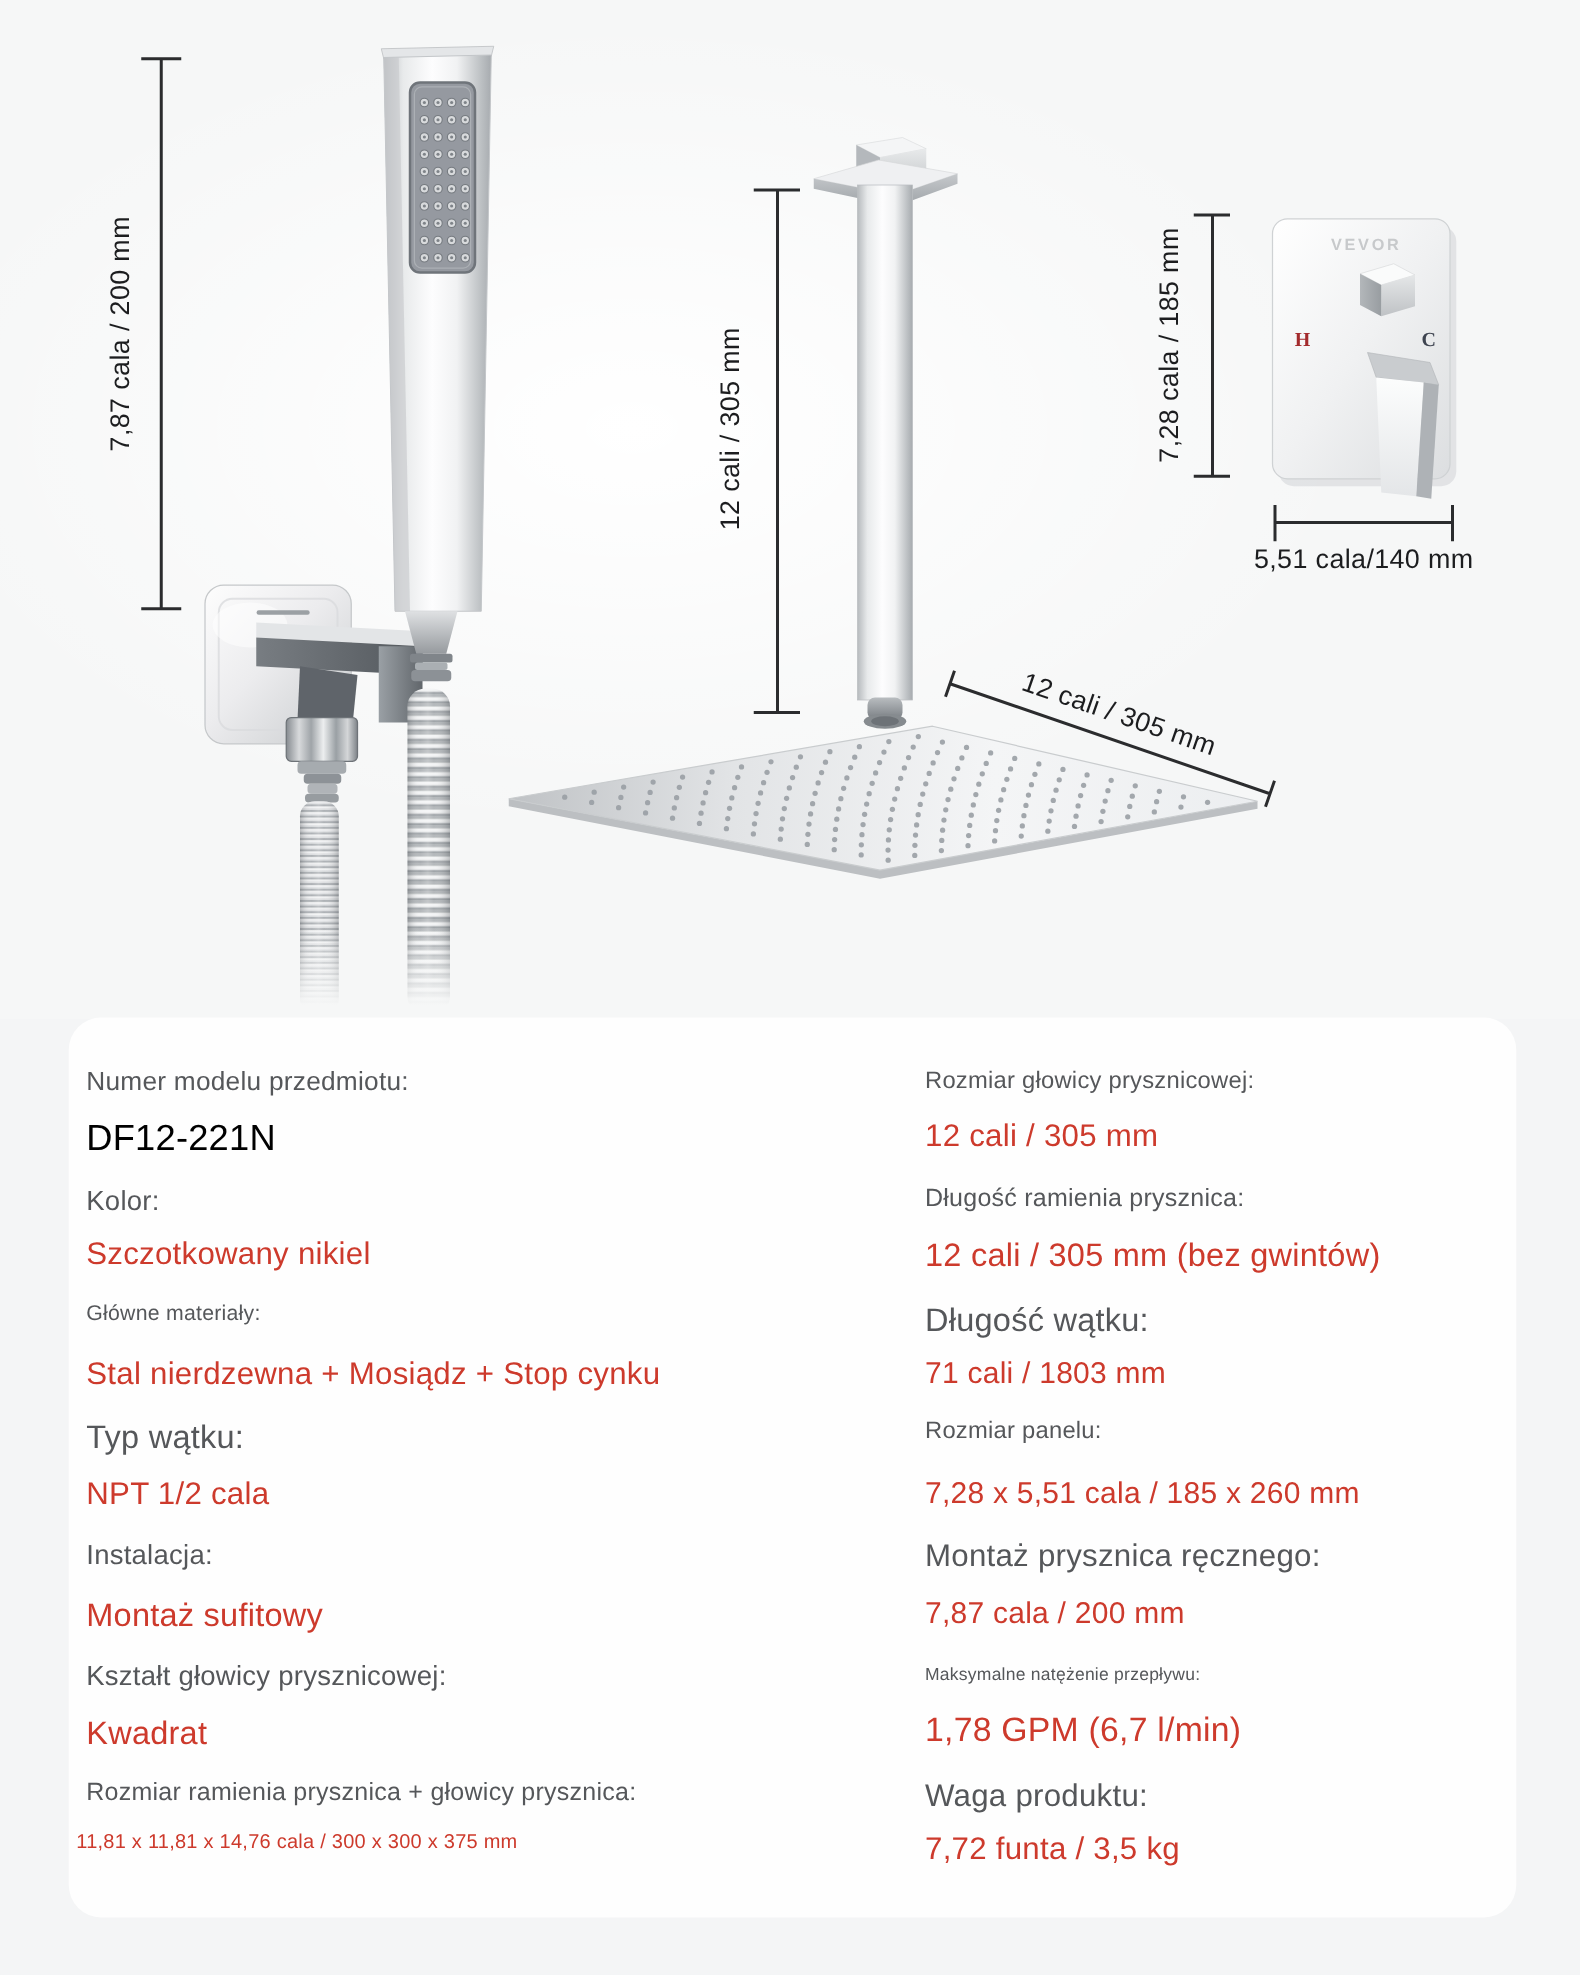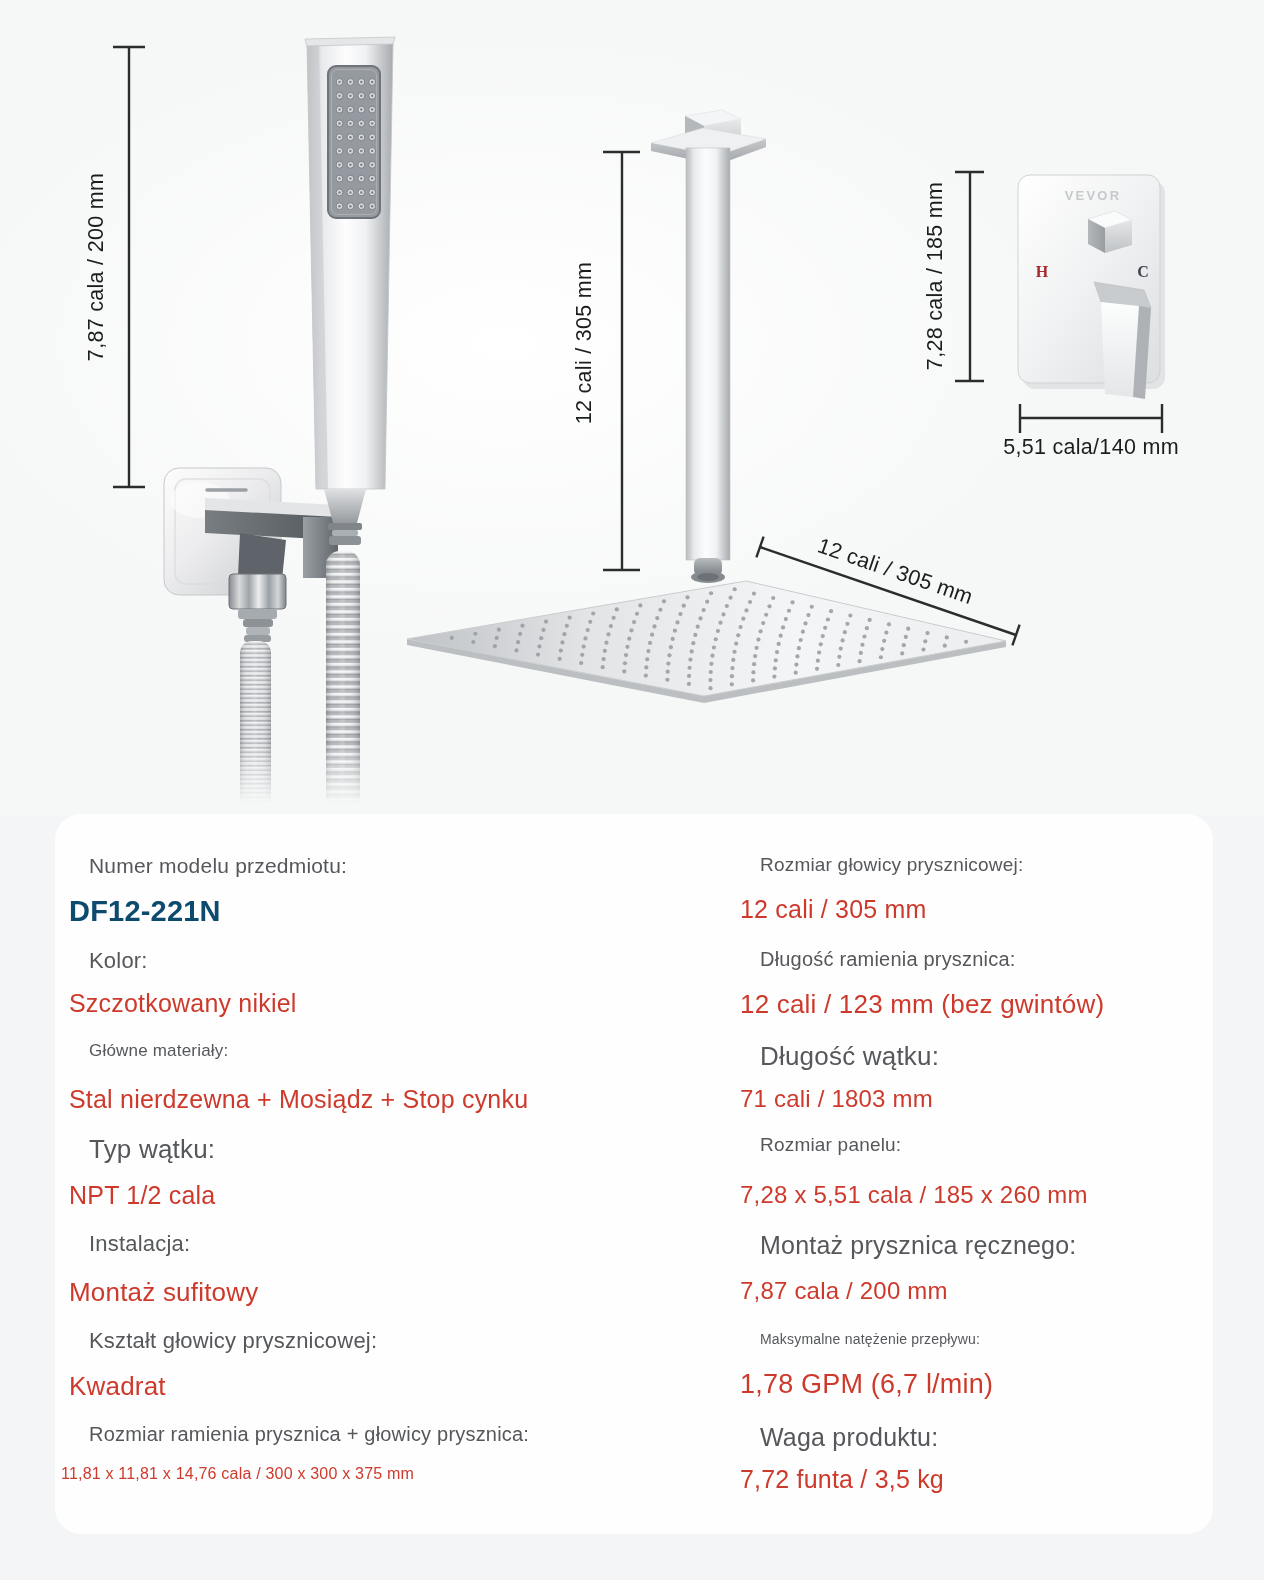--- a/index.html
+++ b/index.html
@@ -9,23 +9,23 @@
             background:radial-gradient(ellipse 820px 460px at 40% 42%, #ffffff 0%, rgba(255,255,255,0) 72%),#f6f7f7;}
   .showcase svg{display:block;}
   .dim{stroke:#2b2c2e;stroke-width:2.4;fill:none;}
   .dimtxt{font-size:21.5px;font-weight:500;fill:#1c1d1f;letter-spacing:.3px;}
   .brandtxt{font-size:13px;font-weight:700;fill:#c7c9cb;letter-spacing:2.2px;}
   .hc{font-family:"Liberation Serif",serif;font-size:16px;font-weight:700;}
   .hot{fill:#a32a2c;}
   .cold{fill:#3e4450;}
   .spec-card{position:absolute;left:55px;top:814px;width:1158px;height:720px;
              background:#fefefe;border-radius:26px;}
-  .spec-label{position:absolute;color:#55575a;letter-spacing:.2px;white-space:nowrap;margin-left:20px;}
+  .spec-label{position:absolute;color:#55575a;letter-spacing:.2px;white-space:nowrap;}
   .spec-value{position:absolute;color:#cd3a2c;font-weight:500;letter-spacing:.2px;white-space:nowrap;}
-  .spec-value.model{color:#0c4a6e;font-weight:700;}
+  .spec-value.model{color:#000000;font-weight:400;}
 </style>
 </head>
 <body>
 
 <div class="page">
 
   <section class="showcase">
     <svg id="showcase-svg" width="1264" height="815" viewBox="0 0 1264 815">
       <defs>
         <linearGradient id="gWand" x1="0" y1="0" x2="1" y2="0">
@@ -504,21 +504,21 @@
 
       <div class="spec-label" style="left:14px;top:609px;font-size:20px">Rozmiar ramienia prysznica + głowicy prysznica:</div>
       <div class="spec-value" style="left:6px;top:651px;font-size:16px">11,81 x 11,81 x 14,76 cala / 300 x 300 x 375 mm</div>
     </div>
 
     <div>
       <div class="spec-label" style="left:685px;top:40px;font-size:19px">Rozmiar głowicy prysznicowej:</div>
       <div class="spec-value" style="left:685px;top:81px;font-size:25px">12 cali / 305 mm</div>
 
       <div class="spec-label" style="left:685px;top:134px;font-size:20px">Długość ramienia prysznica:</div>
-      <div class="spec-value" style="left:685px;top:175px;font-size:26px">12 cali / 123 mm (bez gwintów)</div>
+      <div class="spec-value" style="left:685px;top:175px;font-size:26px">12 cali / 305 mm (bez gwintów)</div>
 
       <div class="spec-label" style="left:685px;top:227px;font-size:26px">Długość wątku:</div>
       <div class="spec-value" style="left:685px;top:271px;font-size:24px">71 cali / 1803 mm</div>
 
       <div class="spec-label" style="left:685px;top:320px;font-size:19px">Rozmiar panelu:</div>
       <div class="spec-value" style="left:685px;top:367px;font-size:24px">7,28 x 5,51 cala / 185 x 260 mm</div>
 
       <div class="spec-label" style="left:685px;top:417px;font-size:25px">Montaż prysznica ręcznego:</div>
       <div class="spec-value" style="left:685px;top:463px;font-size:24px">7,87 cala / 200 mm</div>
 

